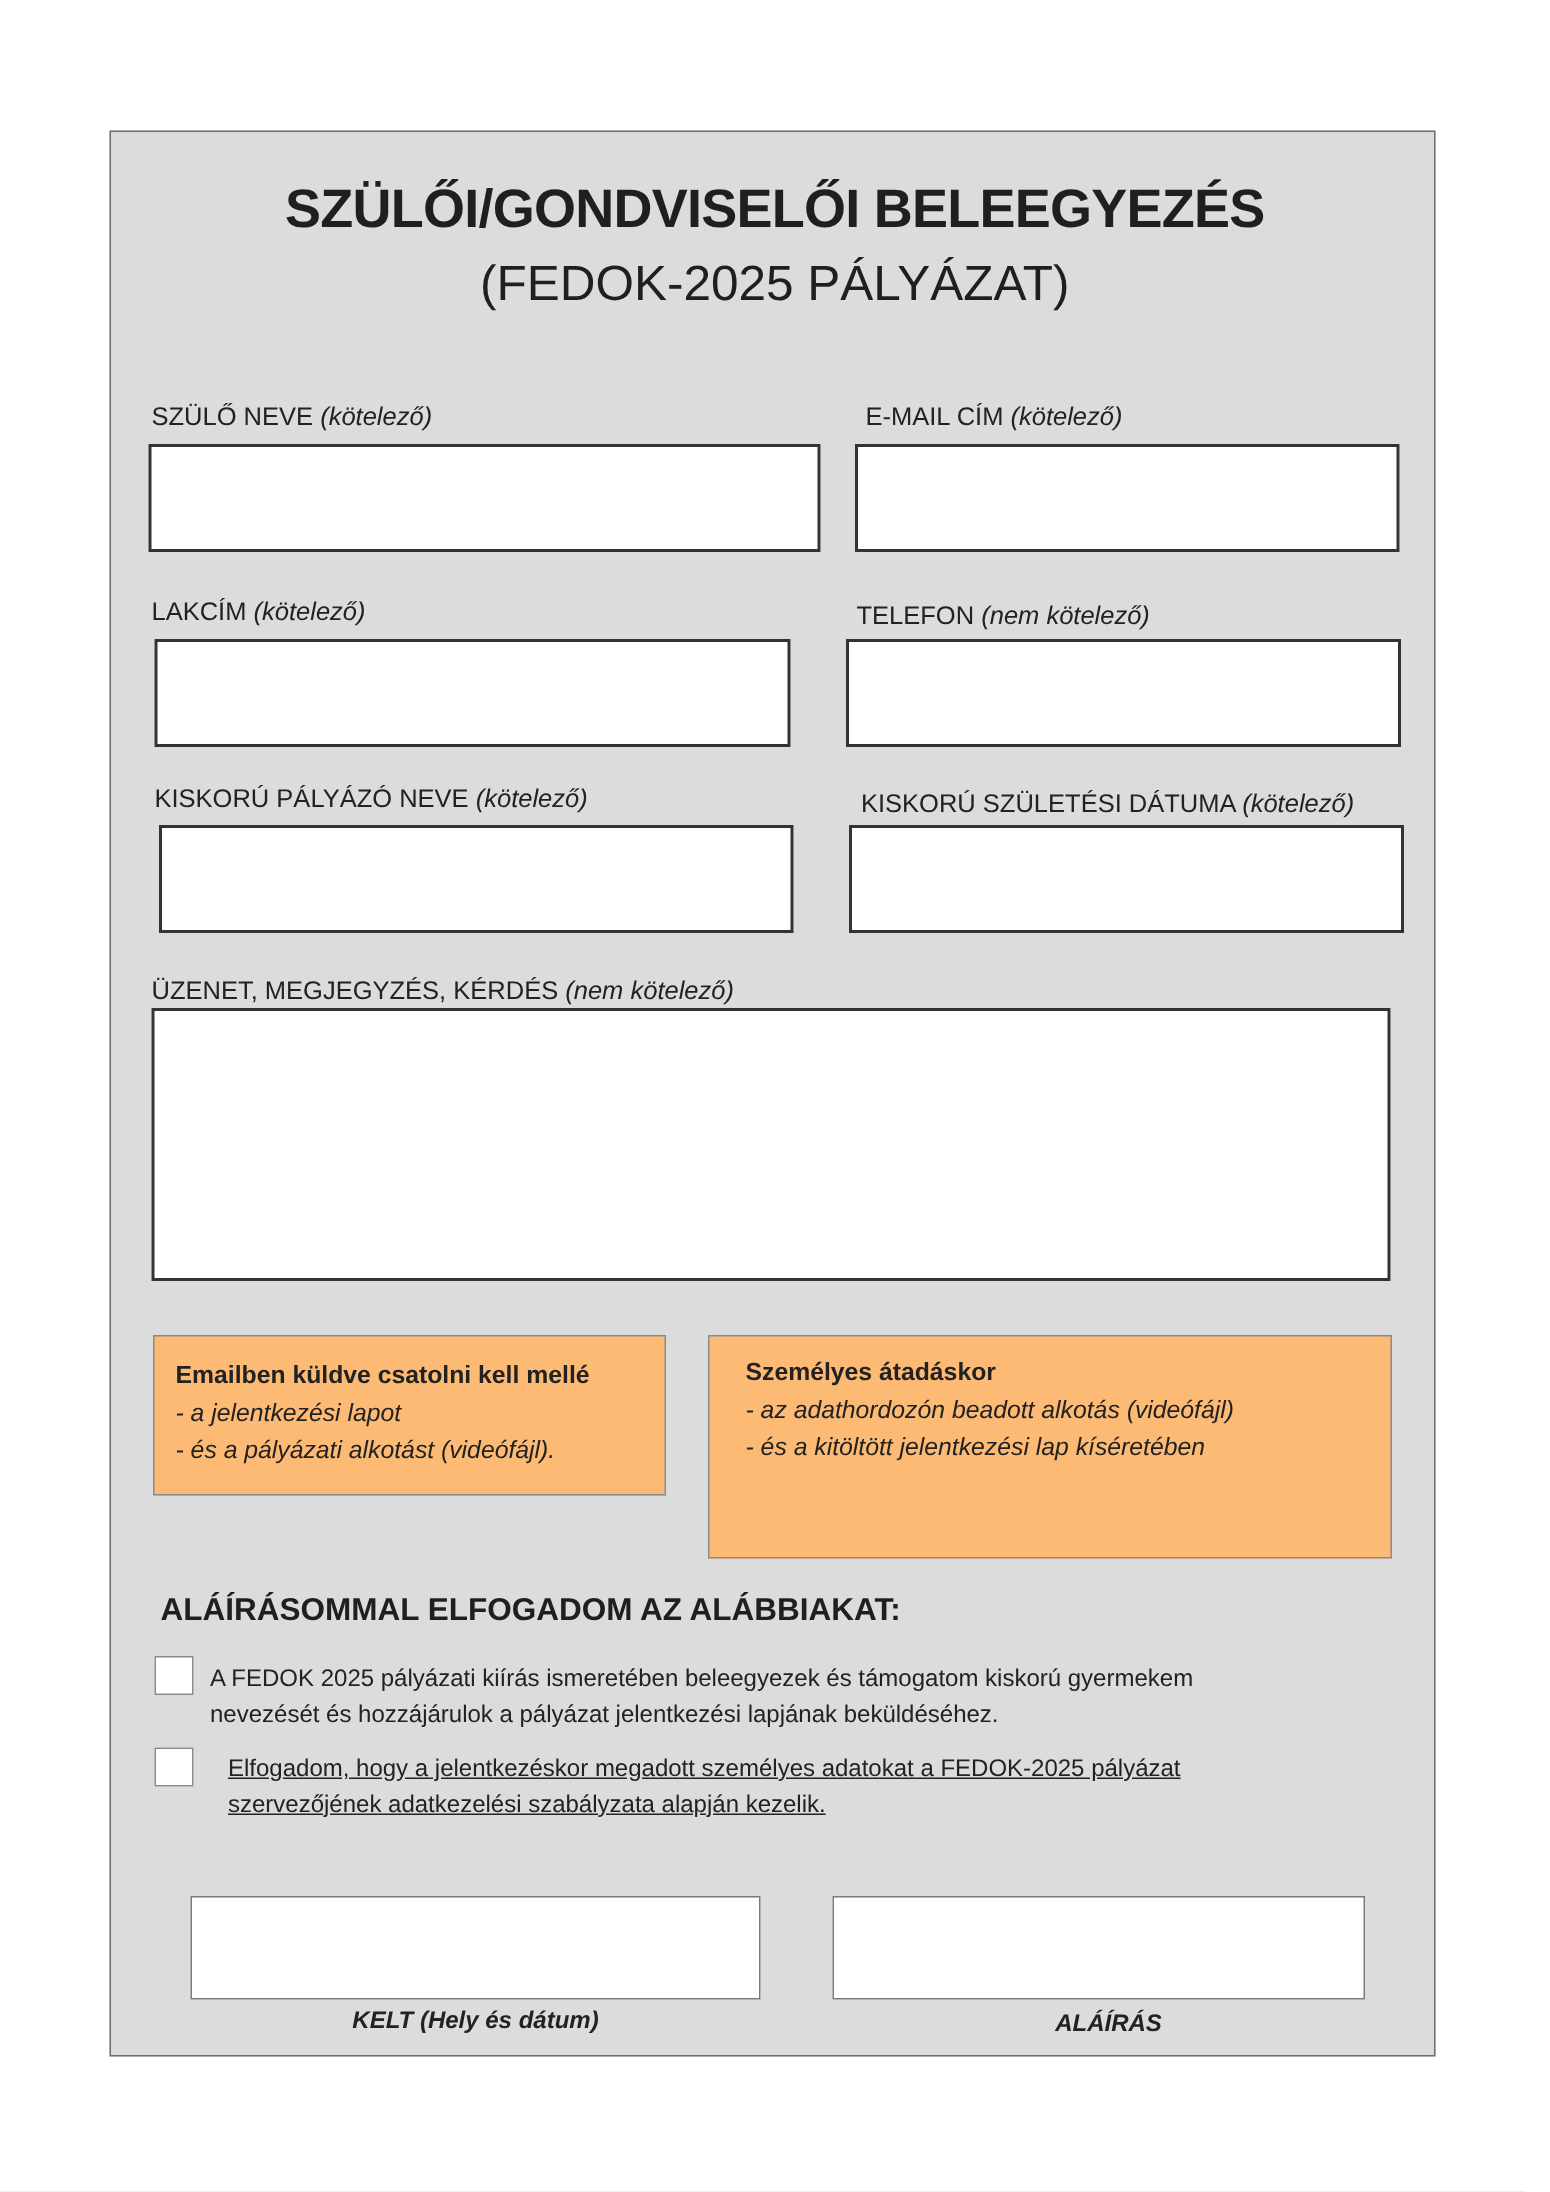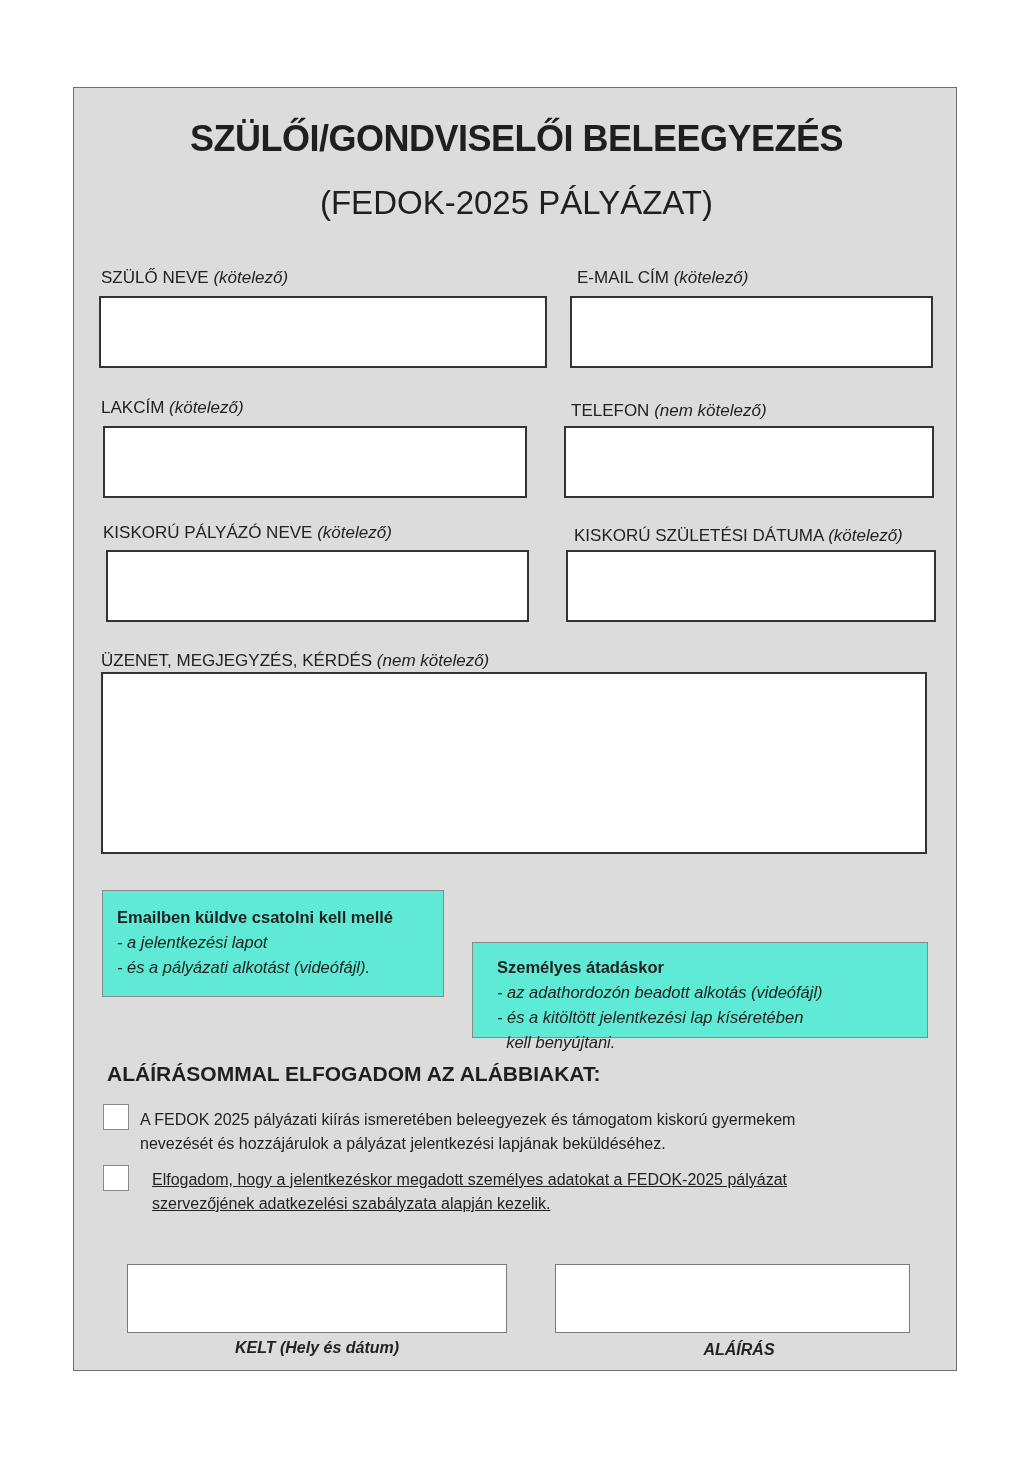--- a/index.html
+++ b/index.html
@@ -12,29 +12,29 @@
     position: absolute; left: 73px; top: 87px; width: 884px; height: 1284px;
     background: #dcdcdc; border: 1px solid #6e6e6e; box-sizing: border-box;
   }
   .abs { position: absolute; }
   .title {
     left: 0; width: 1033px; top: 118px; text-align: center;
     font-size: 36px; font-weight: bold; letter-spacing: -0.5px; color: #1f1f1f;
   }
   .subtitle {
     left: 0; width: 1033px; top: 170px; text-align: center;
-    font-size: 33px; color: #1f1f1f; margin-top: 14px;
+    font-size: 33px; color: #1f1f1f;
   }
   .label { font-size: 17px; color: #222; white-space: nowrap; }
   .label i { font-style: italic; }
   .field {
     background: #fff; border: 2px solid #333; box-sizing: border-box;
   }
   .info {
-    background: #5eead4; border: 1px solid #8a8a8a; box-sizing: border-box;
+    background: #fdba74; border: 1px solid #8a8a8a; box-sizing: border-box;
     font-size: 16.5px; line-height: 25px; color: #222; padding: 14px 14px 0 14px;
   }
   .info b { font-weight: bold; display: block; }
   .info .line { display: block; white-space: nowrap; font-style: italic; }
   .section-h { font-size: 21px; font-weight: bold; color: #1f1f1f; white-space: nowrap; }
   .chk {
     width: 26px; height: 26px; background: #fff; border: 1px solid #8a8a8a; box-sizing: border-box;
   }
   .chk-text { font-size: 16px; line-height: 24px; color: #222; width: 720px; }
   .sigbox { background: #fff; border: 1px solid #7a7a7a; box-sizing: border-box; }
@@ -89,25 +89,24 @@
   <i>(nem kötelező)</i>
 </div>
 <div class="abs field" style="left:101px; top:672px; width:826px; height:182px;"></div>
 
 <div class="abs info" style="left:102px; top:890px; width:342px; height:107px;">
   <b>Emailben küldve csatolni kell mellé</b>
   <span class="line">- a jelentkezési lapot</span>
   <span class="line">- és a pályázati alkotást (videófájl).</span>
 </div>
 
-<div class="abs info" style="left:472px; top:942px; width:456px; height:96px; padding-top:12px; padding-left:24px;">
+<div class="abs info" style="left:472px; top:890px; width:456px; height:149px; padding-top:12px; padding-left:24px;">
   <b>Személyes átadáskor</b>
   <span class="line">- az adathordozón beadott alkotás (videófájl)</span>
   <span class="line">- és a kitöltött jelentkezési lap kíséretében</span>
-  <span class="line" style="white-space:pre;">  kell benyújtani.</span>
 </div>
 
 <div class="abs section-h" style="left:107px; top:1062px;text-align:right;">ALÁÍRÁSOMMAL ELFOGADOM AZ ALÁBBIAKAT:</div>
 
 <div class="abs chk" style="left:103px; top:1104px;"></div>
 <div class="abs chk-text" style="left:140px; top:1108px;">A FEDOK 2025 pályázati kiírás ismeretében beleegyezek és támogatom kiskorú gyermekem nevezését és hozzájárulok a pályázat jelentkezési lapjának beküldéséhez.</div>
 
 <div class="abs chk" style="left:103px; top:1165px;"></div>
 <div class="abs chk-text" style="left:152px; top:1168px; width:700px;text-decoration:underline;">Elfogadom, hogy a jelentkezéskor megadott személyes adatokat a FEDOK-2025 pályázat szervezőjének adatkezelési szabályzata alapján kezelik.</div>
 

